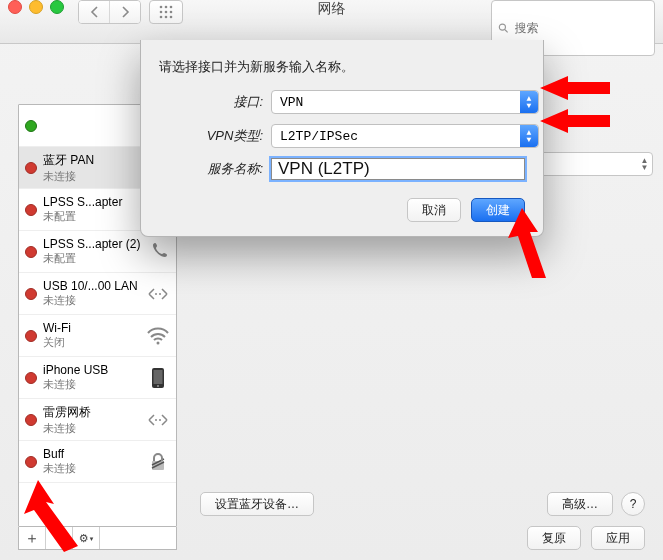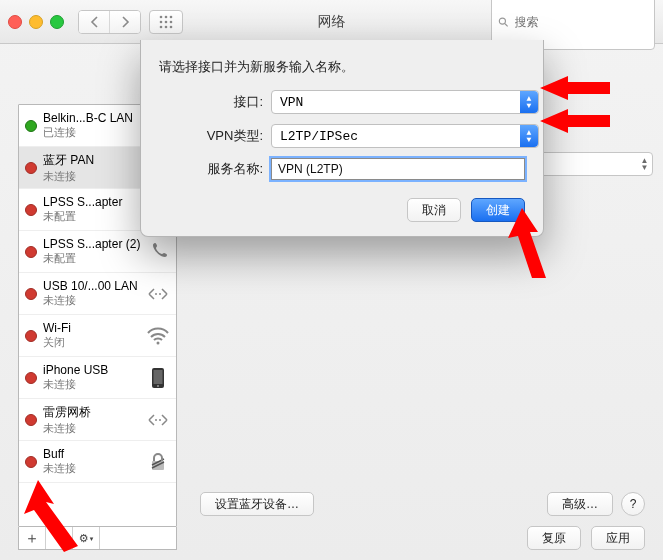--- a/index.html
+++ b/index.html
@@ -16,21 +16,21 @@
     background: linear-gradient(to bottom, #f3f3f3, #ececec);
     box-sizing: border-box;
     position: relative;
     overflow: hidden;
   }
   
   .titlebar {
     height: 44px;
     width: 100%;
     display: flex;
-    align-items: center;
+    align-items: flex-start;
     padding: 0 8px;
     box-sizing: border-box;
     border-bottom: 1px solid #c8c8c8;
     background: linear-gradient(to bottom, #f7f7f7, #e8e8e8);
   }
   .traffic-lights { display: flex; gap: 7px; margin-right: 14px; }
   .tl { width: 12px; height: 12px; border-radius: 50%; }
   .tl-red { background: #ff5f57; border: 0.5px solid #e04b43; }
   .tl-yellow { background: #febc2e; border: 0.5px solid #d6a125; }
   .tl-green { background: #28c840; border: 0.5px solid #1f9e32; }
@@ -253,20 +253,21 @@
     display: flex;
     align-items: center;
     margin-bottom: 10px;
   }
   .sheet-label {
     width: 104px;
     text-align: right;
     padding-right: 8px;
     font-size: 13px;
     color: #222;
+    font-style: italic;
   }
   .sheet-field { flex: 1; }
   .mac-select {
     width: 100%;
     height: 22px;
     border: 1px solid #c0c0c0;
     border-radius: 4px;
     background: #fff;
     display: flex; align-items: center;
     padding: 0 4px 0 8px;
@@ -281,21 +282,21 @@
     border-bottom-right-radius: 4px;
     display: flex; flex-direction: column; align-items: center; justify-content: center;
     color: #fff; font-size: 8px; line-height: 7px;
   }
   .mac-input {
     width: 100%;
     box-sizing: border-box;
     height: 22px;
     border: 1px solid #8a8a8a;
     padding: 0 6px;
-    font-size: 12px;
+    font-size: 17px;
     outline: 2px solid #7bb2ff;
     outline-offset: 0;
     border-radius: 0;
     background: #fff;
     color: #111;
   }
   .sheet-actions {
     display: flex;
     justify-content: flex-end;
     margin-top: 18px;
@@ -364,24 +365,20 @@
     </div>
   </div>
 
   <div class="content">
 
     <div class="sidebar-wrap">
       <div class="sidebar-spacer"></div>
       <div class="sidebar" id="sidebar">
           <div class="service-item">
             <div class="status-dot dot-green"></div>
-            <div class="service-text">
-              <div class="service-name">Belkin...B-C LAN</div>
-              <div class="service-status">已连接</div>
-            </div>
           </div>
           <div class="service-item selected">
             <div class="status-dot dot-red"></div>
             <div class="service-text">
               <div class="service-name">蓝牙 PAN</div>
               <div class="service-status">未连接</div>
             </div>
           </div>
           <div class="service-item">
             <div class="status-dot dot-red"></div>

